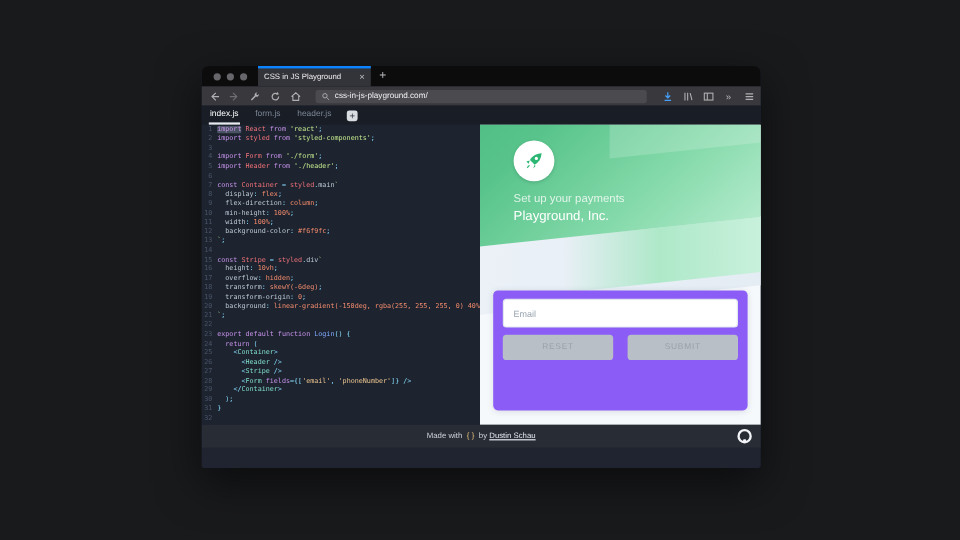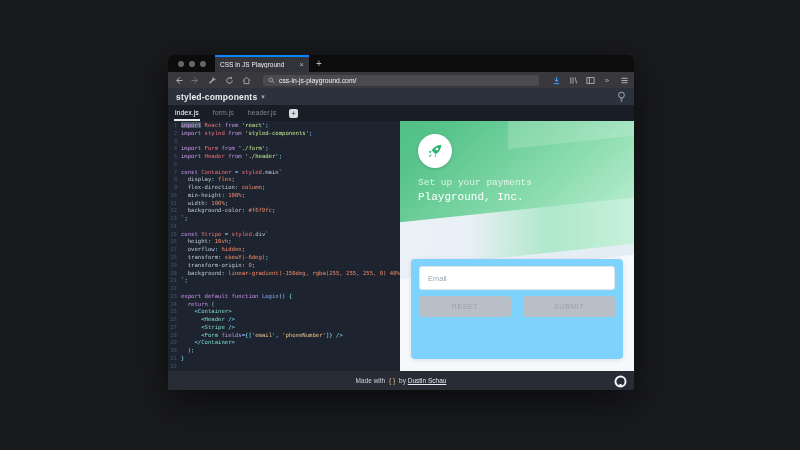--- a/index.html
+++ b/index.html
@@ -60,29 +60,29 @@
                 transform:skewY(-6deg); transform-origin:0 0;
                 background:linear-gradient(90deg,#ebf1f7,#e4ecf4); }
   .hero-band2 { position:absolute; left:70px; width:176px; top:94px; height:46px;
                 transform:skewY(-6deg); transform-origin:0 0;
                 background:linear-gradient(90deg, rgba(183,236,208,0) 0%, #aee8c9 45%, #ccf2de 100%); }
   .hero-main { position:absolute; left:-6px; width:250px; top:-75px; height:177px;
                transform:skewY(-6deg); transform-origin:0 0;
                background:linear-gradient(140deg,#45b87f 0%,#58c48b 35%,#86daab 70%,#bceed3 104%); }
   .hero-shine { position:absolute; left:46%; right:-8px; top:-42px; height:70px;
                 transform:skewY(-6deg); transform-origin:0 0; background:rgba(255,255,255,.18); }
-  .hero-content { position:absolute; left:18px; top:13px;font-family:Liberation Mono, monospace; }
+  .hero-content { position:absolute; left:28px; top:13px; }
   .badge { width:34px; height:34px; border-radius:50%; background:#ffffff;
            display:flex; align-items:center; justify-content:center;
            box-shadow:0 1px 3px rgba(20,80,50,.25); }
   .hero-sub { margin-top:9px; color:rgba(255,255,255,.78); font-size:9.5px; }
   .hero-title { margin-top:3px; color:#ffffff; font-size:11px; }
 
   .card { position:absolute; left:11px; right:11px; top:138px; height:100px;
-          background:#7dd3fc; border-radius:4px; padding:7px 8px;
+          background:#8b5cf6; border-radius:4px; padding:7px 8px;
           box-shadow:0 1px 5px rgba(60,70,90,.14); }
   .field { width:100%; height:24px; border:1px solid #e2e7ed; border-radius:3px;
            background:#fff; padding:0 8px; font-size:7.5px; color:#424a54;
            font-family:"Liberation Sans", sans-serif; margin-bottom:6px; display:block; outline:none; }
   .field::placeholder { color:#9aa5b1; }
   .btn-row { display:flex; justify-content:space-between; margin-top:6px; }
   .btn { width:92px; height:21px; background:#b9bfc6; border:none; border-radius:3px;
          color:#9aa1a8; font-size:7px; letter-spacing:.6px; font-family:"Liberation Sans", sans-serif; }
 
   
@@ -163,31 +163,20 @@
         </svg>
     </span>
     <span class="nav-ic chev">»</span>
     <span class="nav-ic">
       <svg width="9" height="9" viewBox="0 0 10 10">
           <path d="M1.5 2.5h7M1.5 5h7M1.5 7.5h7" stroke="#b1b1b3" stroke-width="1.1"></path>
         </svg>
     </span>
   </div>
 
-  <div class="pg-header">
-    <span class="pg-title">styled-components</span>
-    <span class="pg-caret">▾</span>
-    <span class="pg-sp"></span>
-    <span>
-      <svg width="9" height="11" viewBox="0 0 10 12">
-          <circle cx="5" cy="4.4" r="3.2" stroke="#aeb4bd" stroke-width="1" fill="none"></circle>
-          <path d="M3.8 8.6h2.4M4 10h2M4.3 11.3h1.4" stroke="#aeb4bd" stroke-width="0.9"></path>
-        </svg>
-    </span>
-  </div>
 
   <div class="filebar">
 
     <span class="ftab active">index.js</span>
       <span class="ftab">form.js</span>
       <span class="ftab">header.js</span>
       <span class="addfile">+</span>
   </div>
 
   <div class="content">

